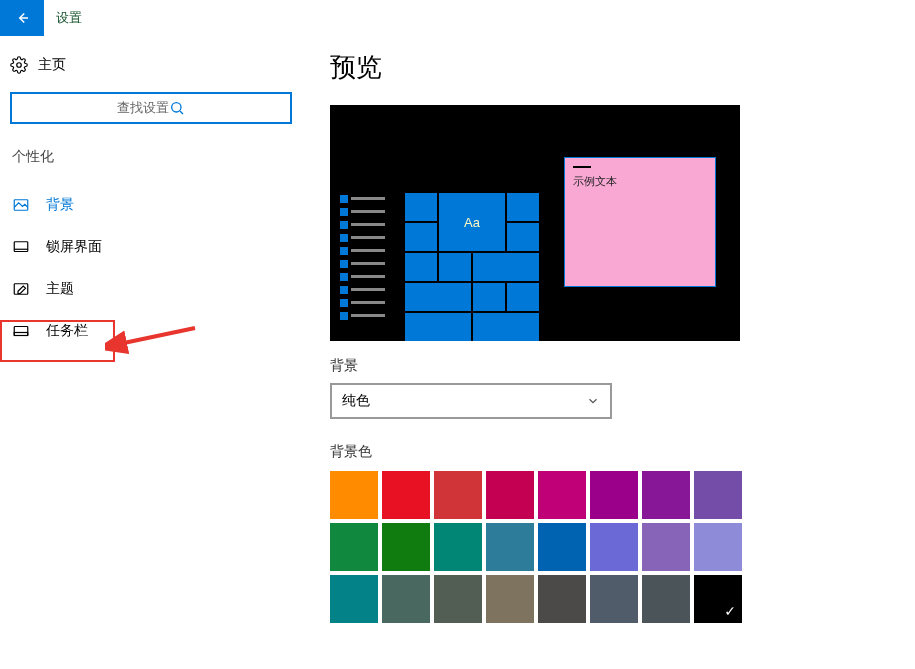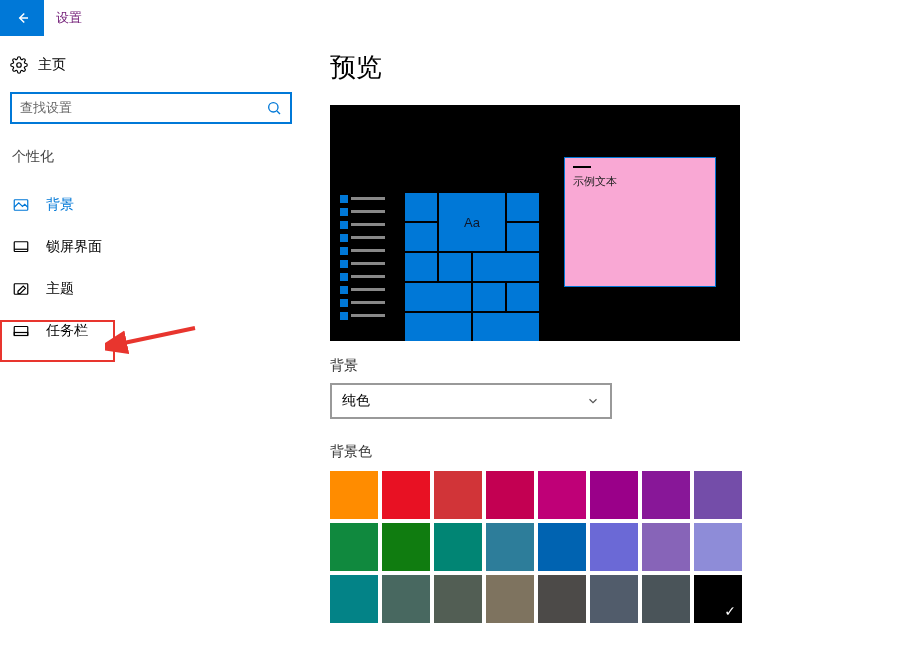--- a/index.html
+++ b/index.html
@@ -25,21 +25,21 @@
       height: 36px;
       background: #0078d7;
       display: flex;
       align-items: center;
       justify-content: center;
       color: #fff;
     }
     .header-title {
       margin-left: 12px;
       font-size: 13px;
-      color: #701a75;
+      color: #14532d;
     }
     .content {
       display: flex;
       padding-top: 12px;
     }
     .sidebar {
       width: 300px;
       padding-left: 10px;
     }
     .home-row {
@@ -59,21 +59,21 @@
       font-size: 14px;
     }
     .search-box {
       margin-top: 10px;
       width: 282px;
       height: 32px;
       border: 2px solid #0078d7;
       display: flex;
       align-items: center;
       padding: 0 8px;
-      justify-content: space-between;
+      justify-content: center;
     }
     .search-box .placeholder-text {
       color: #666;
       font-size: 13px;
     }
     .search-box .search-ico {
       color: #0078d7;
       width: 16px;
       height: 16px;
     }
@@ -170,21 +170,21 @@
     }
     .tile {
       background: #0078d7;
     }
     .tile.big {
       grid-column: span 2;
       grid-row: span 2;
       display: flex;
       align-items: center;
       justify-content: center;
-      color: #0f172a;
+      color: #fef9c3;
       font-size: 13px;
     }
     .tile.wide {
       grid-column: span 2;
     }
     .preview-window {
       position: absolute;
       left: 234px;
       top: 52px;
       width: 152px;

